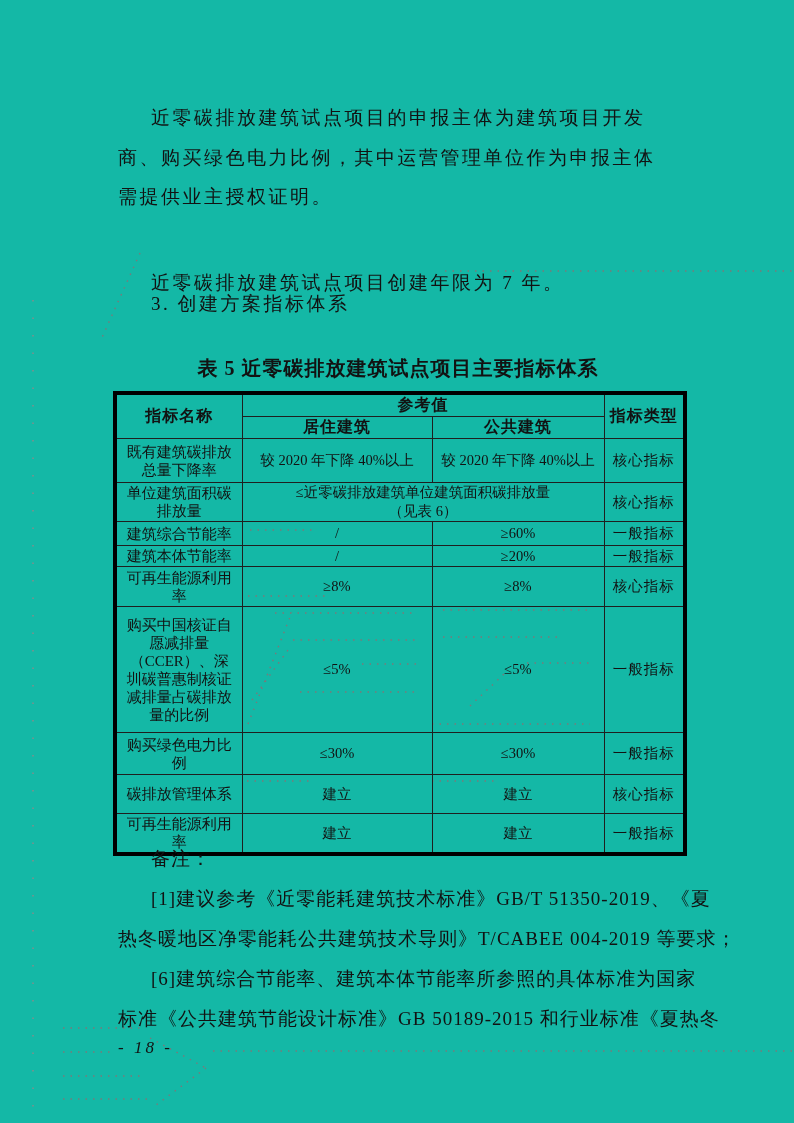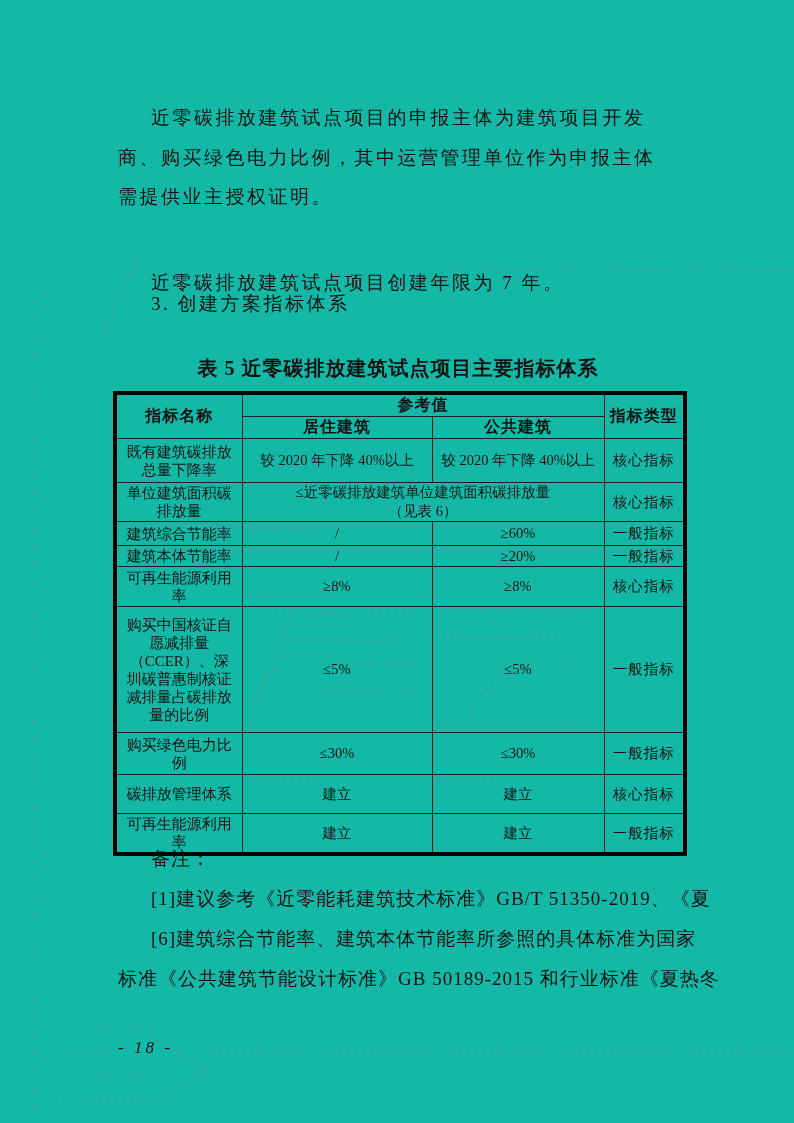--- a/index.html
+++ b/index.html
@@ -161,19 +161,20 @@
         <td class="val">建立</td>
         <td class="val">建立</td>
         <td class="type">一般指标</td>
       </tr>
     </tbody>
   </table>
 
   <div class="abs notes">
     <div class="nline ind">备注：</div>
     <div class="nline ind">[1]建议参考《近零能耗建筑技术标准》GB/T 51350-2019、《夏</div>
+    <div class="nline">热冬暖地区净零能耗公共建筑技术导则》T/CABEE 004-2019 等要求；</div>
     <div class="nline ind">[6]建筑综合节能率、建筑本体节能率所参照的具体标准为国家</div>
     <div class="nline">标准《公共建筑节能设计标准》GB 50189-2015 和行业标准《夏热冬</div>
   </div>
 
   <div class="abs page-num">- 18 -</div>
 
 </div>
 
 </body></html>

